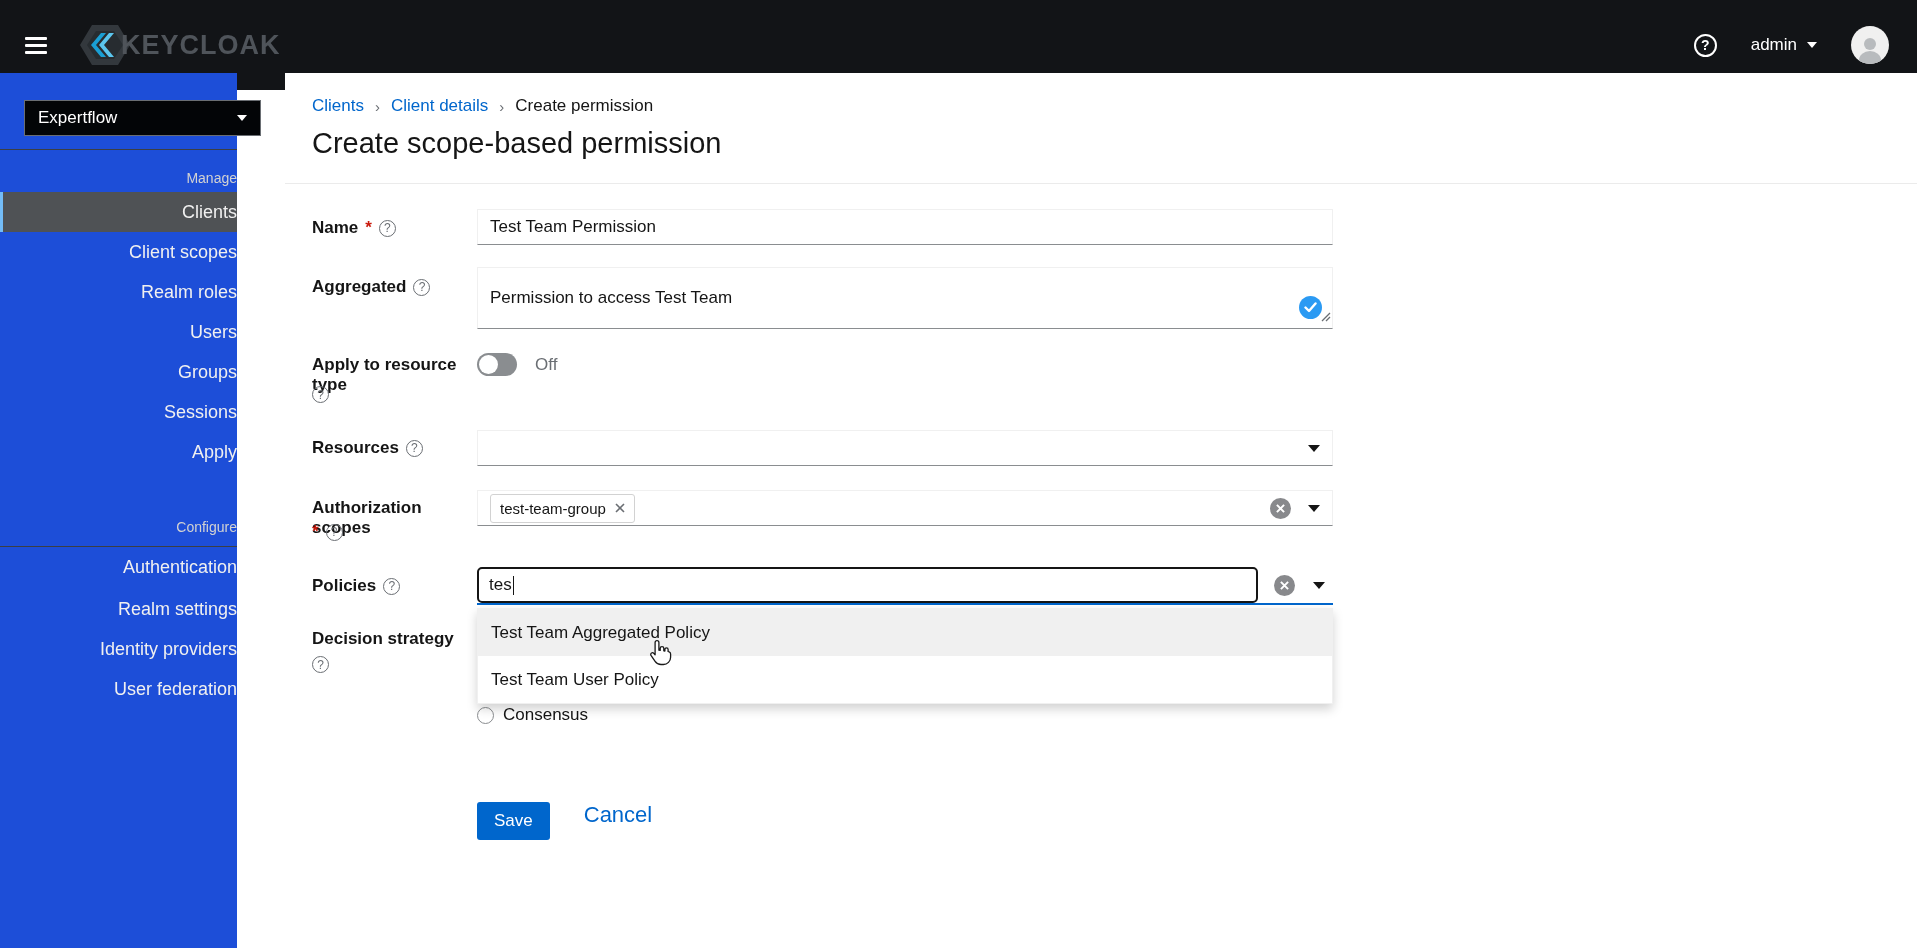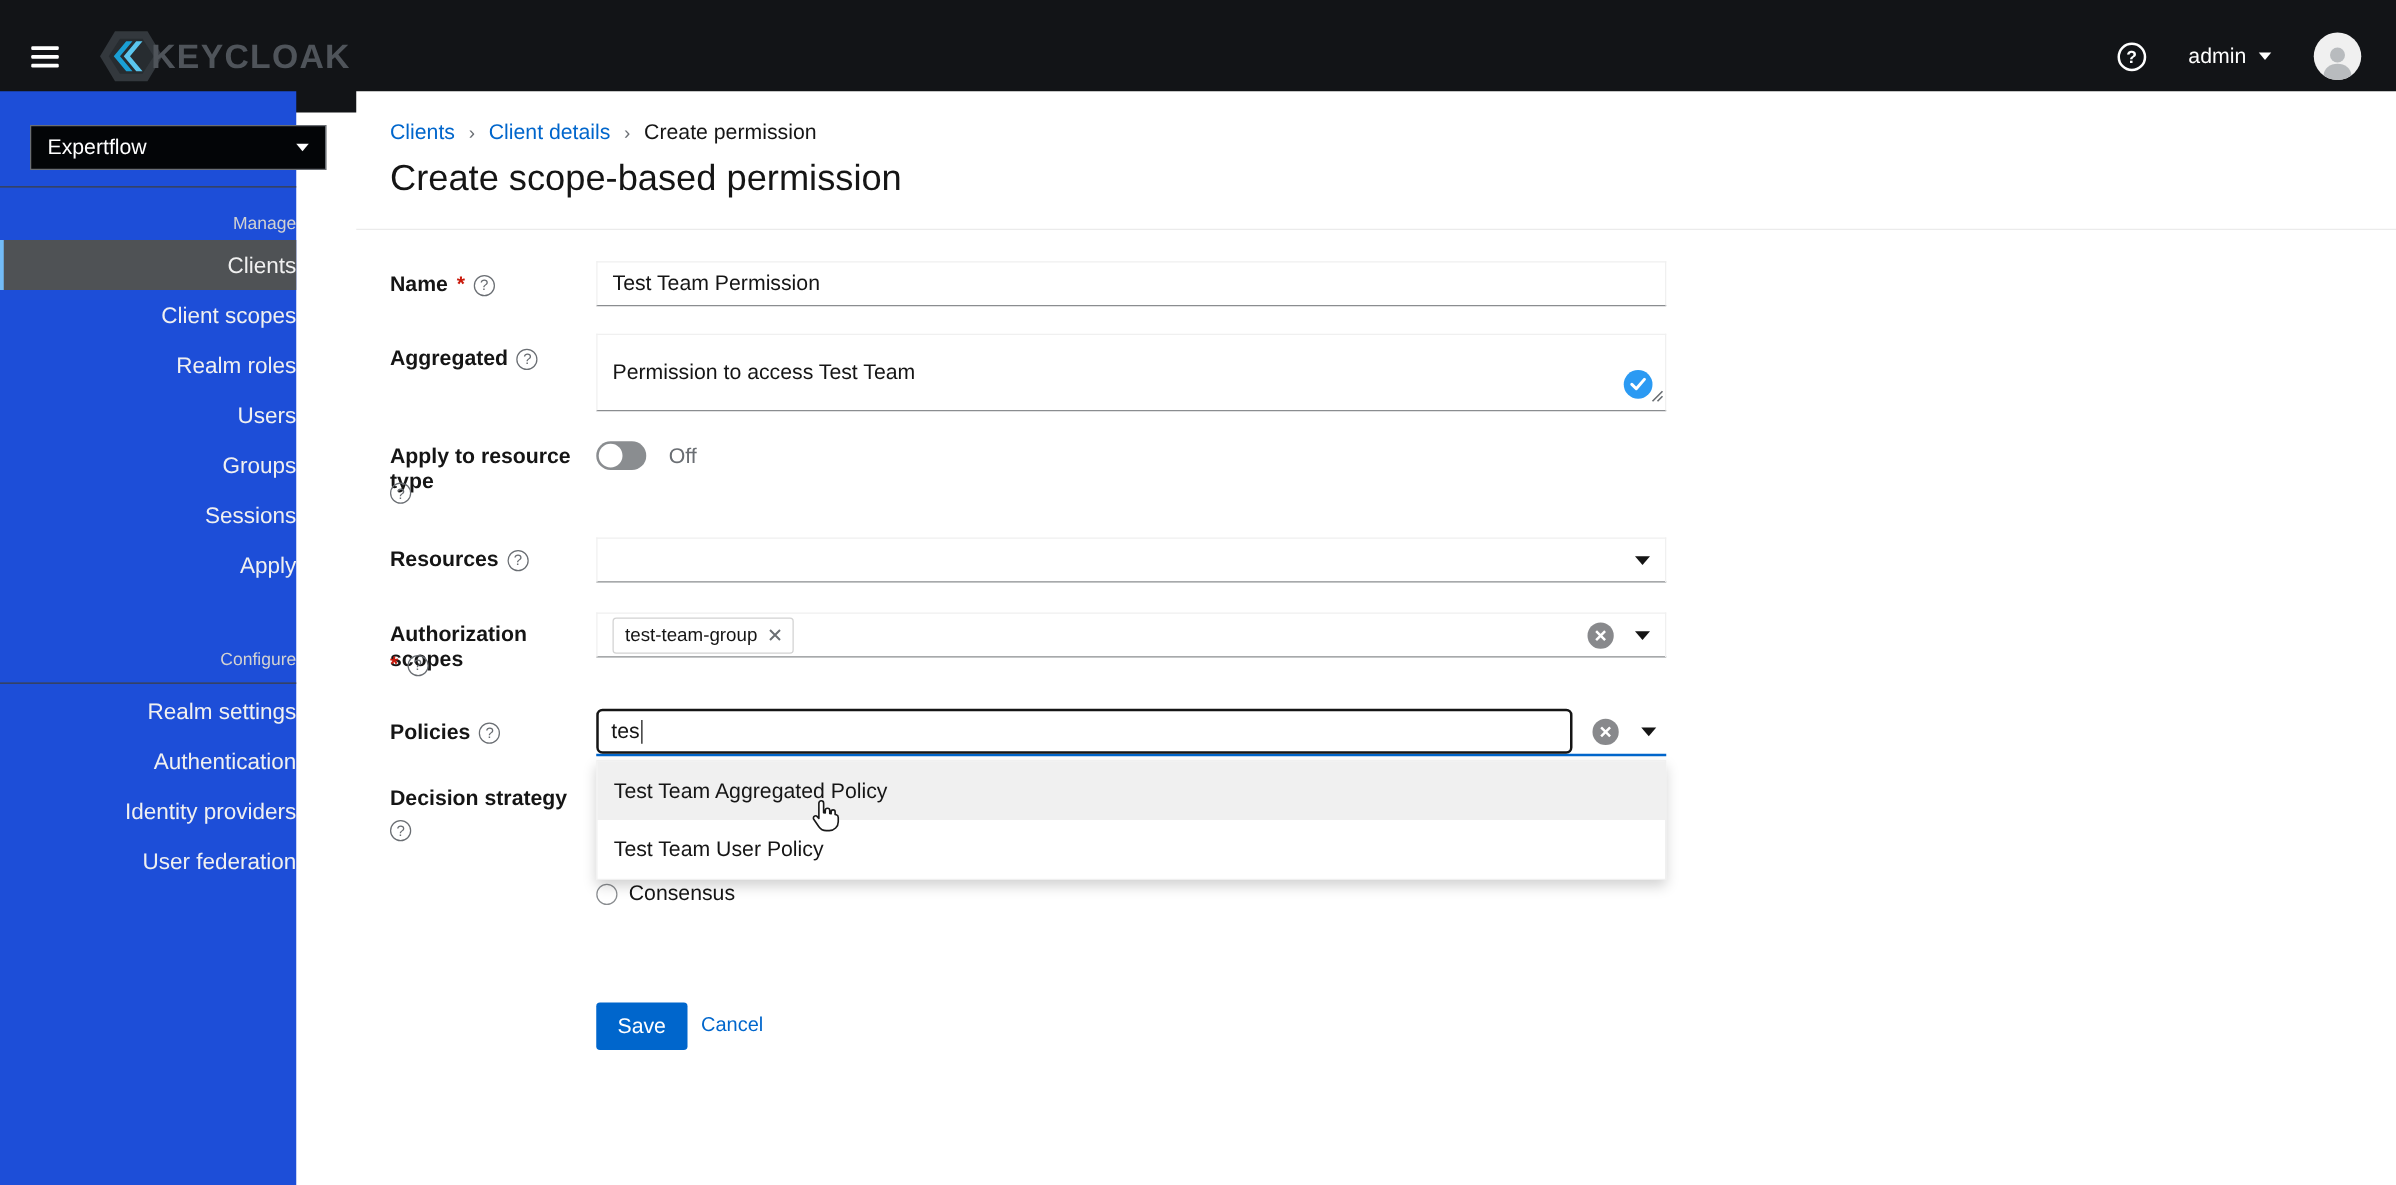--- a/index.html
+++ b/index.html
@@ -61,23 +61,23 @@
   .text-cursor { width:1px; height:19px; background:#151515; margin-left:1px; }
   .policy-controls { position:absolute; right:8px; top:0; height:36px; display:flex; align-items:center; gap:18px; }
 
   .dropdown { position:absolute; left:165px; top:399px; width:856px; background:#fff; border:1px solid #f0f0f0; box-shadow:0 5px 10px rgba(0,0,0,.18); z-index:5; }
   .dropdown-item { height:47px; display:flex; align-items:center; padding:0 13px; font-size:17px; color:#151515; cursor:pointer; }
   .dropdown-item.hover { background:#f0f0f0; }
 
   .radio-row { position:absolute; display:flex; align-items:center; gap:9px; font-size:17px; color:#151515; }
   .radio-circle { width:17px; height:17px; border:1px solid #8a8d90; border-radius:50%; background:#fff; cursor:pointer; }
 
-  .actions { position:absolute; top:593px; left:165px; display:flex; align-items:center; gap:5px; }
+  .actions { position:absolute; top:593px; left:165px; display:flex; align-items:flex-start; gap:28px; }
   .save-btn { height:38px; padding:0 17px; background:#0066cc; color:#fff; border:none; border-radius:3px; font-size:17px; font-family:"Liberation Sans",sans-serif; cursor:pointer; }
-  .cancel-link { color:#0066cc; font-size:16px; text-decoration:none; cursor:pointer; padding:0 6px; }
+  .cancel-link { color:#0066cc; font-size:22px; text-decoration:none; cursor:pointer; padding:0 6px; }
 
   .mouse-cursor { position:absolute; left:648px; top:638px; z-index:10; pointer-events:none; }
 </style>
 </head>
 <body>
 
 <div class="header">
   <div class="hamburger">
       <span></span>
       <span></span>
@@ -118,22 +118,22 @@
     <div class="nav-item active">Clients</div>
     <div class="nav-item">Client scopes</div>
     <div class="nav-item">Realm roles</div>
     <div class="nav-item">Users</div>
     <div class="nav-item">Groups</div>
     <div class="nav-item">Sessions</div>
     <div class="nav-item">Apply</div>
     <div class="nav-gap"></div>
     <div class="nav-section-title">Configure</div>
     <div class="nav-divider"></div>
+    <div class="nav-item">Authentication</div>
     <div class="nav-item" style="margin-top:2px">Realm settings</div>
-    <div class="nav-item">Authentication</div>
     <div class="nav-item">Identity providers</div>
     <div class="nav-item">User federation</div>
   </div>
 </div>
 
 <div class="main">
 
   <div class="breadcrumb">
     <a>Clients</a>
     <span class="crumb-sep">›</span>

